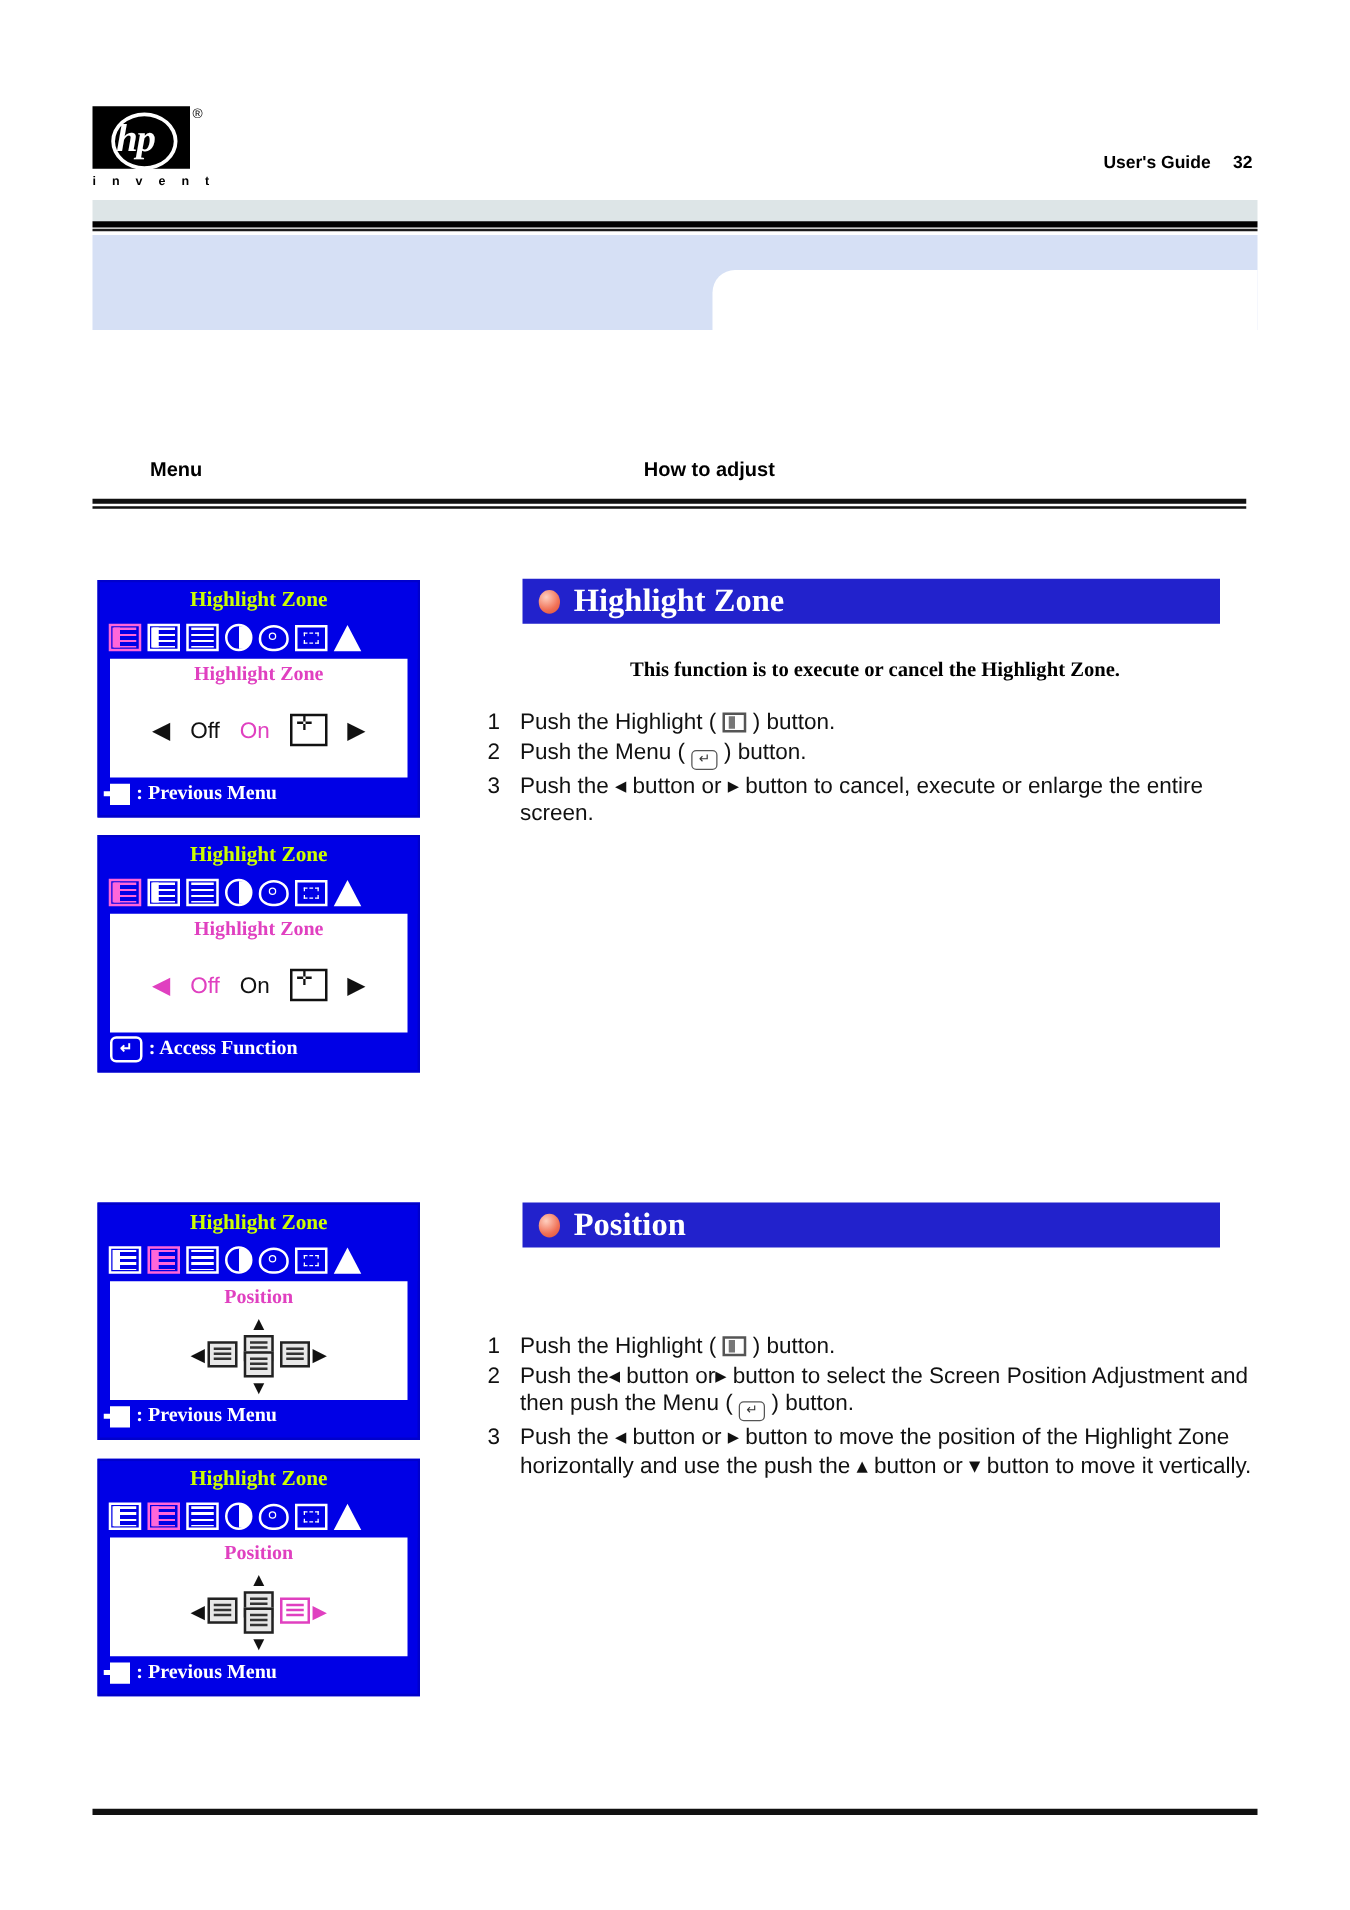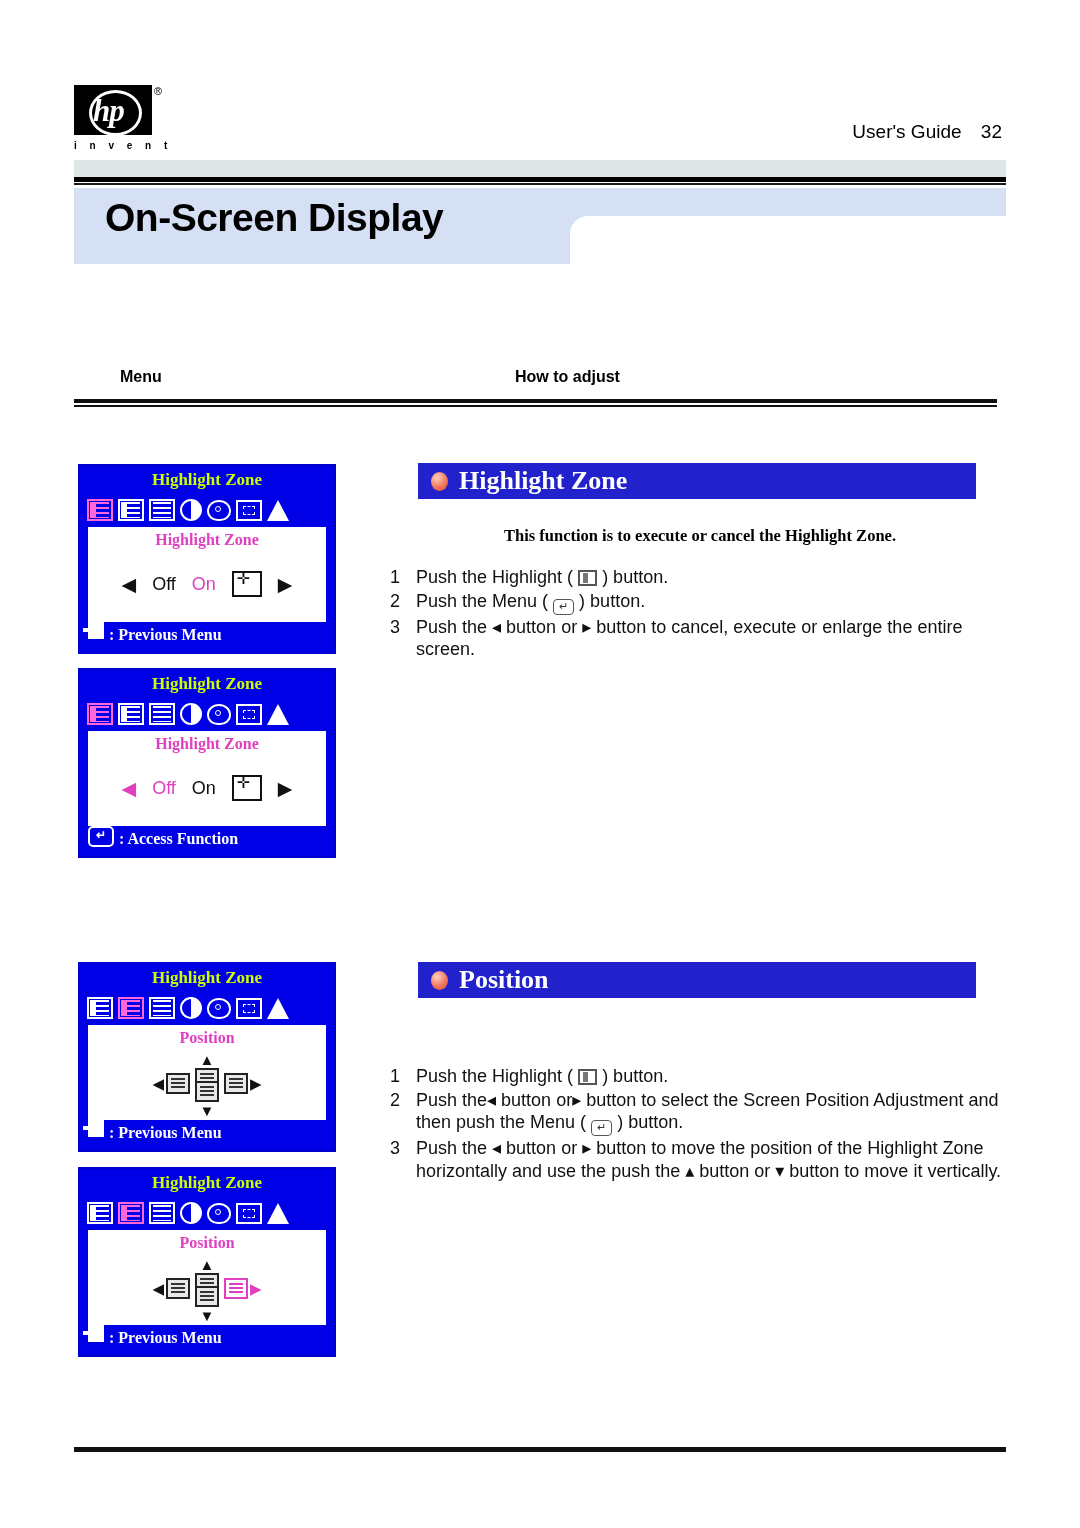--- a/index.html
+++ b/index.html
@@ -23,21 +23,21 @@
     font-weight:bold;font-size:31px;line-height:38px;letter-spacing:-1px;
   }
   .hp-logo .reg{position:absolute;left:80px;top:0px;font-size:11px;color:#000;}
   .invent{
     position:absolute;left:74px;top:140px;font-size:10px;font-weight:bold;
     letter-spacing:5px;color:#000;
   }
 
   .users-guide{
     position:absolute;right:78px;top:121px;
-    font-size:19px;font-weight:normal;color:#000;letter-spacing:0px;
+    font-size:14px;font-weight:bold;color:#000;letter-spacing:0px;
     white-space:nowrap;
   }
   .users-guide .pg{margin-left:14px;}
 
   .grey-strip{position:absolute;left:74px;top:160px;width:932px;height:17px;background:#dde5e7;}
   .rule-thick{position:absolute;left:74px;top:177px;width:932px;height:5px;background:#000;}
   .rule-thin{position:absolute;left:74px;top:183px;width:932px;height:2px;background:#1a1a1a;}
 
   
   .banner{position:absolute;left:74px;top:188px;width:932px;height:76px;background:#d6e0f5;}
@@ -68,21 +68,21 @@
        border:2px solid #0000cc;box-sizing:border-box;}
   .osd .title{
     height:27px;line-height:27px;text-align:center;
     color:#ccff00;font-family:"Liberation Serif",serif;font-weight:bold;font-size:17px;
     background:#0000e6;
   }
   .osd .iconrow{height:34px;display:flex;align-items:center;gap:5px;padding:0 7px;background:#0000e6;}
   .osd .white{background:#fff;margin:0 8px 0 8px;height:95px;position:relative;}
   .osd .foot{
     height:26px;line-height:26px;color:#fff;font-family:"Liberation Serif",serif;
-    font-weight:bold;font-size:16px;padding-left:8px;display:flex;align-items:flex-start;gap:5px;
+    font-weight:bold;font-size:16px;padding-left:8px;display:flex;align-items:center;gap:5px;
   }
   .osd .sublabel{
     position:absolute;left:0;right:0;top:4px;text-align:center;
     color:#e040c0;font-family:"Liberation Serif",serif;font-weight:bold;font-size:16px;
   }
 
   
   .ico{width:26px;height:22px;position:relative;display:inline-block;}
   .ico .frame{position:absolute;inset:0;border:2px solid #fff;box-sizing:border-box;}
   .ico.sel .frame{border-color:#ff66d9;}
@@ -168,21 +168,20 @@
     <span>User's Guide</span>
     <span class="pg">32</span>
   </div>
 
   <div class="grey-strip"></div>
   <div class="rule-thick"></div>
   <div class="rule-thin"></div>
 
   <div class="banner"></div>
   <div class="banner-notch"></div>
-  <div class="banner-title">On-Screen Display</div>
 
   <div class="col-head menu">Menu</div>
   <div class="col-head adjust">How to adjust</div>
   <div class="hr-double-1"></div>
   <div class="hr-double-2"></div>
 
   <div class="osd" style="left:78px;top:464px;">
     <div class="title">Highlight Zone</div>
     <div class="iconrow">
       <span class="ico sel">

